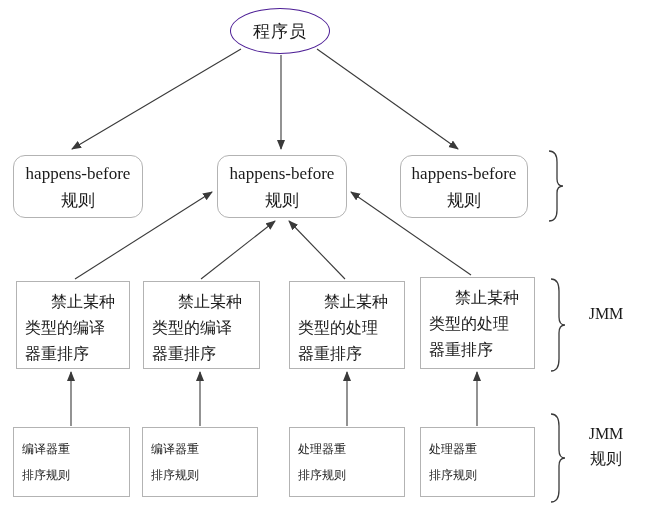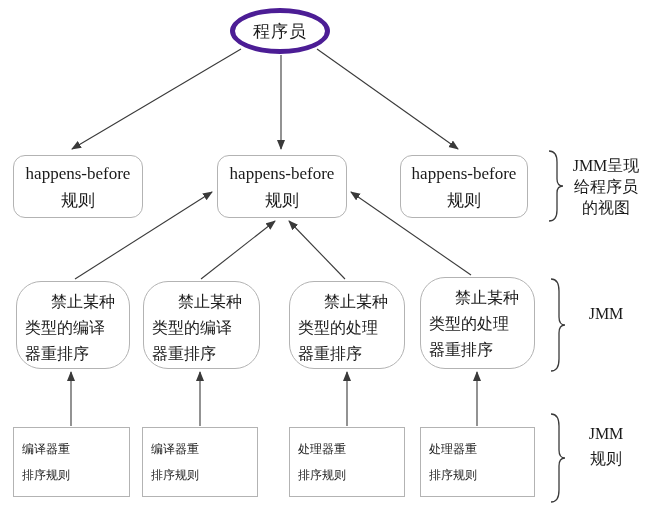--- a/index.html
+++ b/index.html
@@ -9,23 +9,23 @@
     --bg:#ffffff;
   }
   html,body{margin:0;padding:0;background:var(--bg);}
   body{font-family:"Liberation Serif","DejaVu Serif",serif;color:var(--text-color);}
   .canvas{position:relative;width:650px;height:511px;background:var(--bg);overflow:hidden;}
   .overlay{position:absolute;left:0;top:0;width:650px;height:511px;pointer-events:none;}
   .overlay line{stroke:var(--line-color);stroke-width:1.1;}
   .arrowhead{fill:var(--line-color);}
   .brace path{stroke:var(--line-color);stroke-width:1.3;fill:none;}
   .node{position:absolute;background:var(--bg);border:1px solid var(--box-border);box-sizing:border-box;}
-  .ellipse{position:absolute;border:5px solid #4c1d95;border-radius:50%;display:flex;align-items:center;justify-content:center;font-size:17px;letter-spacing:1px;box-sizing:border-box;background:var(--bg);}
+  .ellipse{position:absolute;border:1px solid #4c1d95;border-radius:50%;display:flex;align-items:center;justify-content:center;font-size:17px;letter-spacing:1px;box-sizing:border-box;background:var(--bg);}
   .hb{display:flex;flex-direction:column;align-items:center;justify-content:center;font-size:17px;line-height:27px;text-align:center;border-radius:12px;}
-  .para{padding:7px 9px 0 8px;font-size:16px;line-height:26px;border-radius:25px;}
+  .para{padding:7px 9px 0 8px;font-size:16px;line-height:26px;}
   .para .ln{white-space:nowrap;}
   .para .ln.indent{padding-left:26px;}
   .rule{padding:8px 6px 7px 8px;font-size:12px;line-height:26px;}
   .ann{position:absolute;text-align:center;font-size:16px;}
   .ann .ln{display:block;white-space:nowrap;}
   .ann1{line-height:21px;}
   .ann2{line-height:23px;}
   .ann3{line-height:25px;}
   .brace{position:absolute;}
 </style>
@@ -114,25 +114,20 @@
   <svg class="brace" style="left:548px;top:150px;" width="16" height="72">
     <path d="M1,1 Q9,1 9,12 L9,29 Q9,36 15,36 Q9,36 9,43 L9,60 Q9,71 1,71"></path>
   </svg>
   <svg class="brace" style="left:550px;top:278px;" width="16" height="94">
     <path d="M1,1 Q9,1 9,13 L9,39 Q9,47 15,47 Q9,47 9,55 L9,81 Q9,93 1,93"></path>
   </svg>
   <svg class="brace" style="left:550px;top:413px;" width="16" height="90">
     <path d="M1,1 Q9,1 9,13 L9,37 Q9,45 15,45 Q9,45 9,53 L9,77 Q9,89 1,89"></path>
   </svg>
 
-  <div class="ann ann1" style="left:562px;top:155px;width:88px;">
-    <span class="ln">JMM呈现</span>
-    <span class="ln">给程序员</span>
-    <span class="ln">的视图</span>
-  </div>
   <div class="ann ann2" style="left:562px;top:302px;width:88px;">
     <span class="ln">JMM</span>
   </div>
   <div class="ann ann3" style="left:562px;top:421px;width:88px;">
     <span class="ln">JMM</span>
     <span class="ln">规则</span>
   </div>
 
 </div>
 

